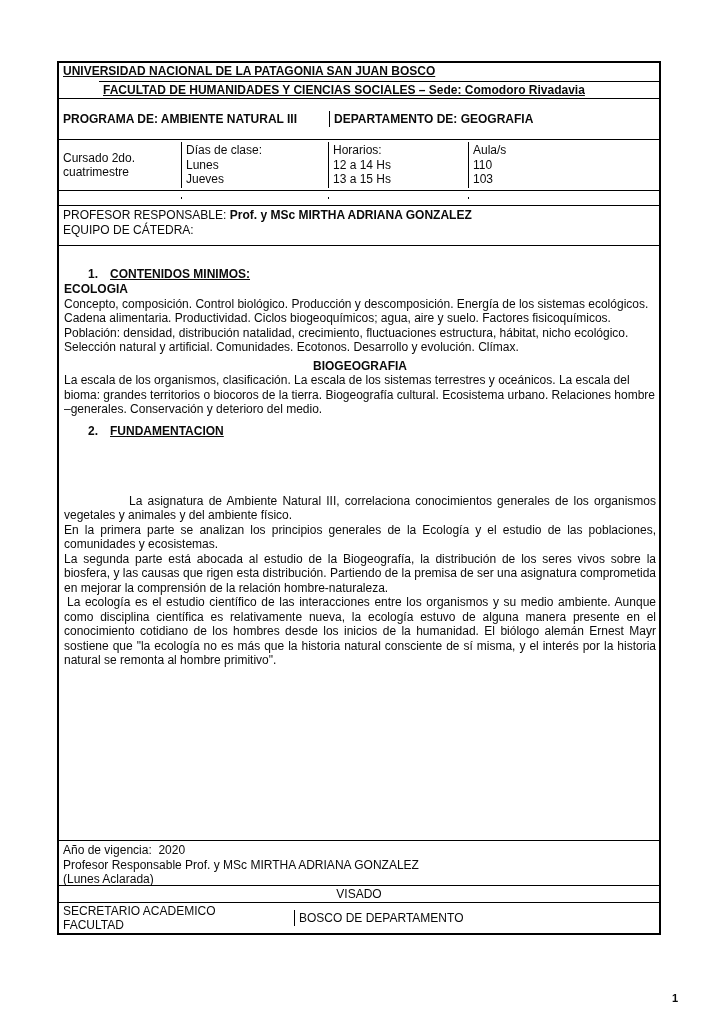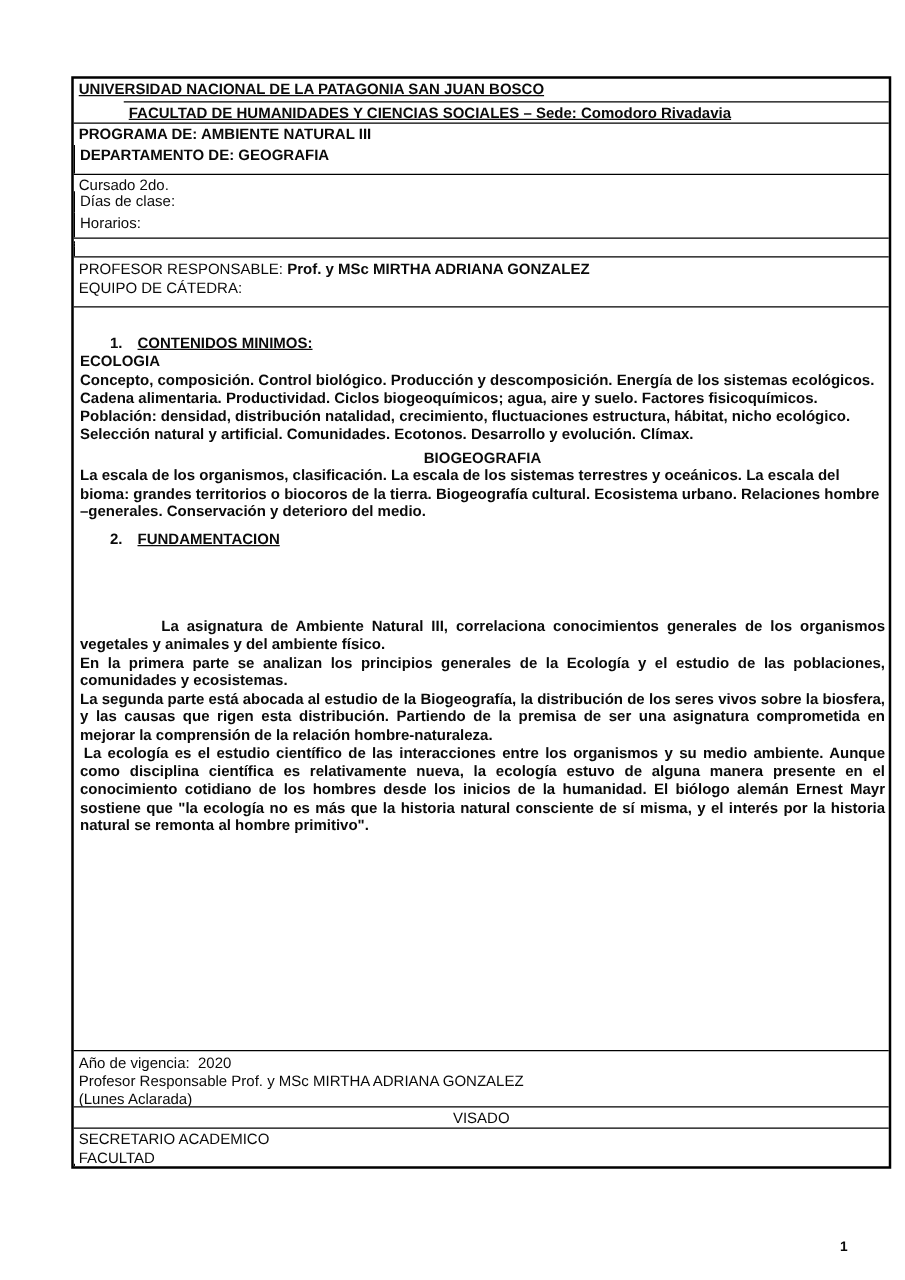--- a/index.html
+++ b/index.html
@@ -2,26 +2,26 @@
 <html><head>
 <meta charset="utf-8">
 <style>
   html,body{margin:0;padding:0;background:#ffffff;}
   .page{
     position:relative;width:724px;height:1024px;background:#ffffff;
     font-family:"Liberation Sans","DejaVu Sans",sans-serif;
     font-size:12px;line-height:14.5px;color:#0a0a0a;overflow:hidden;
   }
   .doc{
-    position:absolute;left:57px;top:61px;width:656px;
+    position:absolute;left:57px;top:61px;width:604px;
     border:2px solid #000;box-sizing:border-box;
   }
   .row{box-sizing:border-box;border-top:1.5px solid #000;overflow:hidden;}
   .row:first-child{border-top:none;}
-  .cols{display:flex;align-items:flex-start;flex-direction:column;}
+  .cols{display:flex;align-items:center;}
   .c{box-sizing:border-box;border-left:1.5px solid #000;padding:1px 4px;white-space:pre-line;overflow:hidden;}
   .c:first-child{border-left:none;}
   .bold{font-weight:bold;}
   .ul{text-decoration:underline;}
   .r1{height:18px;padding:1px 4px;}
   .r2{height:17px;padding:1px 4px;margin-left:40px;}
   .r3{height:41px;}
   .r3 .c1{width:270px;}
   .r3 .c2{flex:1;}
   .r4{height:51px;}
@@ -37,21 +37,21 @@
   .r9{height:17px;padding:1px 4px;text-align:center;}
   .r10{height:31px;}
   .r10 .c1{width:185px;}
   .r10 .c2{width:235px;}
   .r10 .c3{flex:1;}
   .sec-heading{height:15px;line-height:15px;}
   .sec-heading .num{display:inline-block;margin-left:24px;font-weight:bold;}
   .sec-heading .ttl{display:inline-block;margin-left:12px;font-weight:bold;text-decoration:underline;}
   .h1x{}
   .h2x{margin-top:7px;}
-  p{margin:0;font-weight:bold;}
+  p{margin:0;}
   .lead{margin-top:4px;text-align:center;}
   .fund{margin-top:55px;}
   .fund p{text-align:justify;}
   .fund p.ind{text-indent:65px;}
   .fund p.sp{text-indent:3px;}
   .pagenum{position:absolute;left:672px;top:991px;font-size:11px;font-weight:bold;}
 </style>
 </head>
 <body>
 

